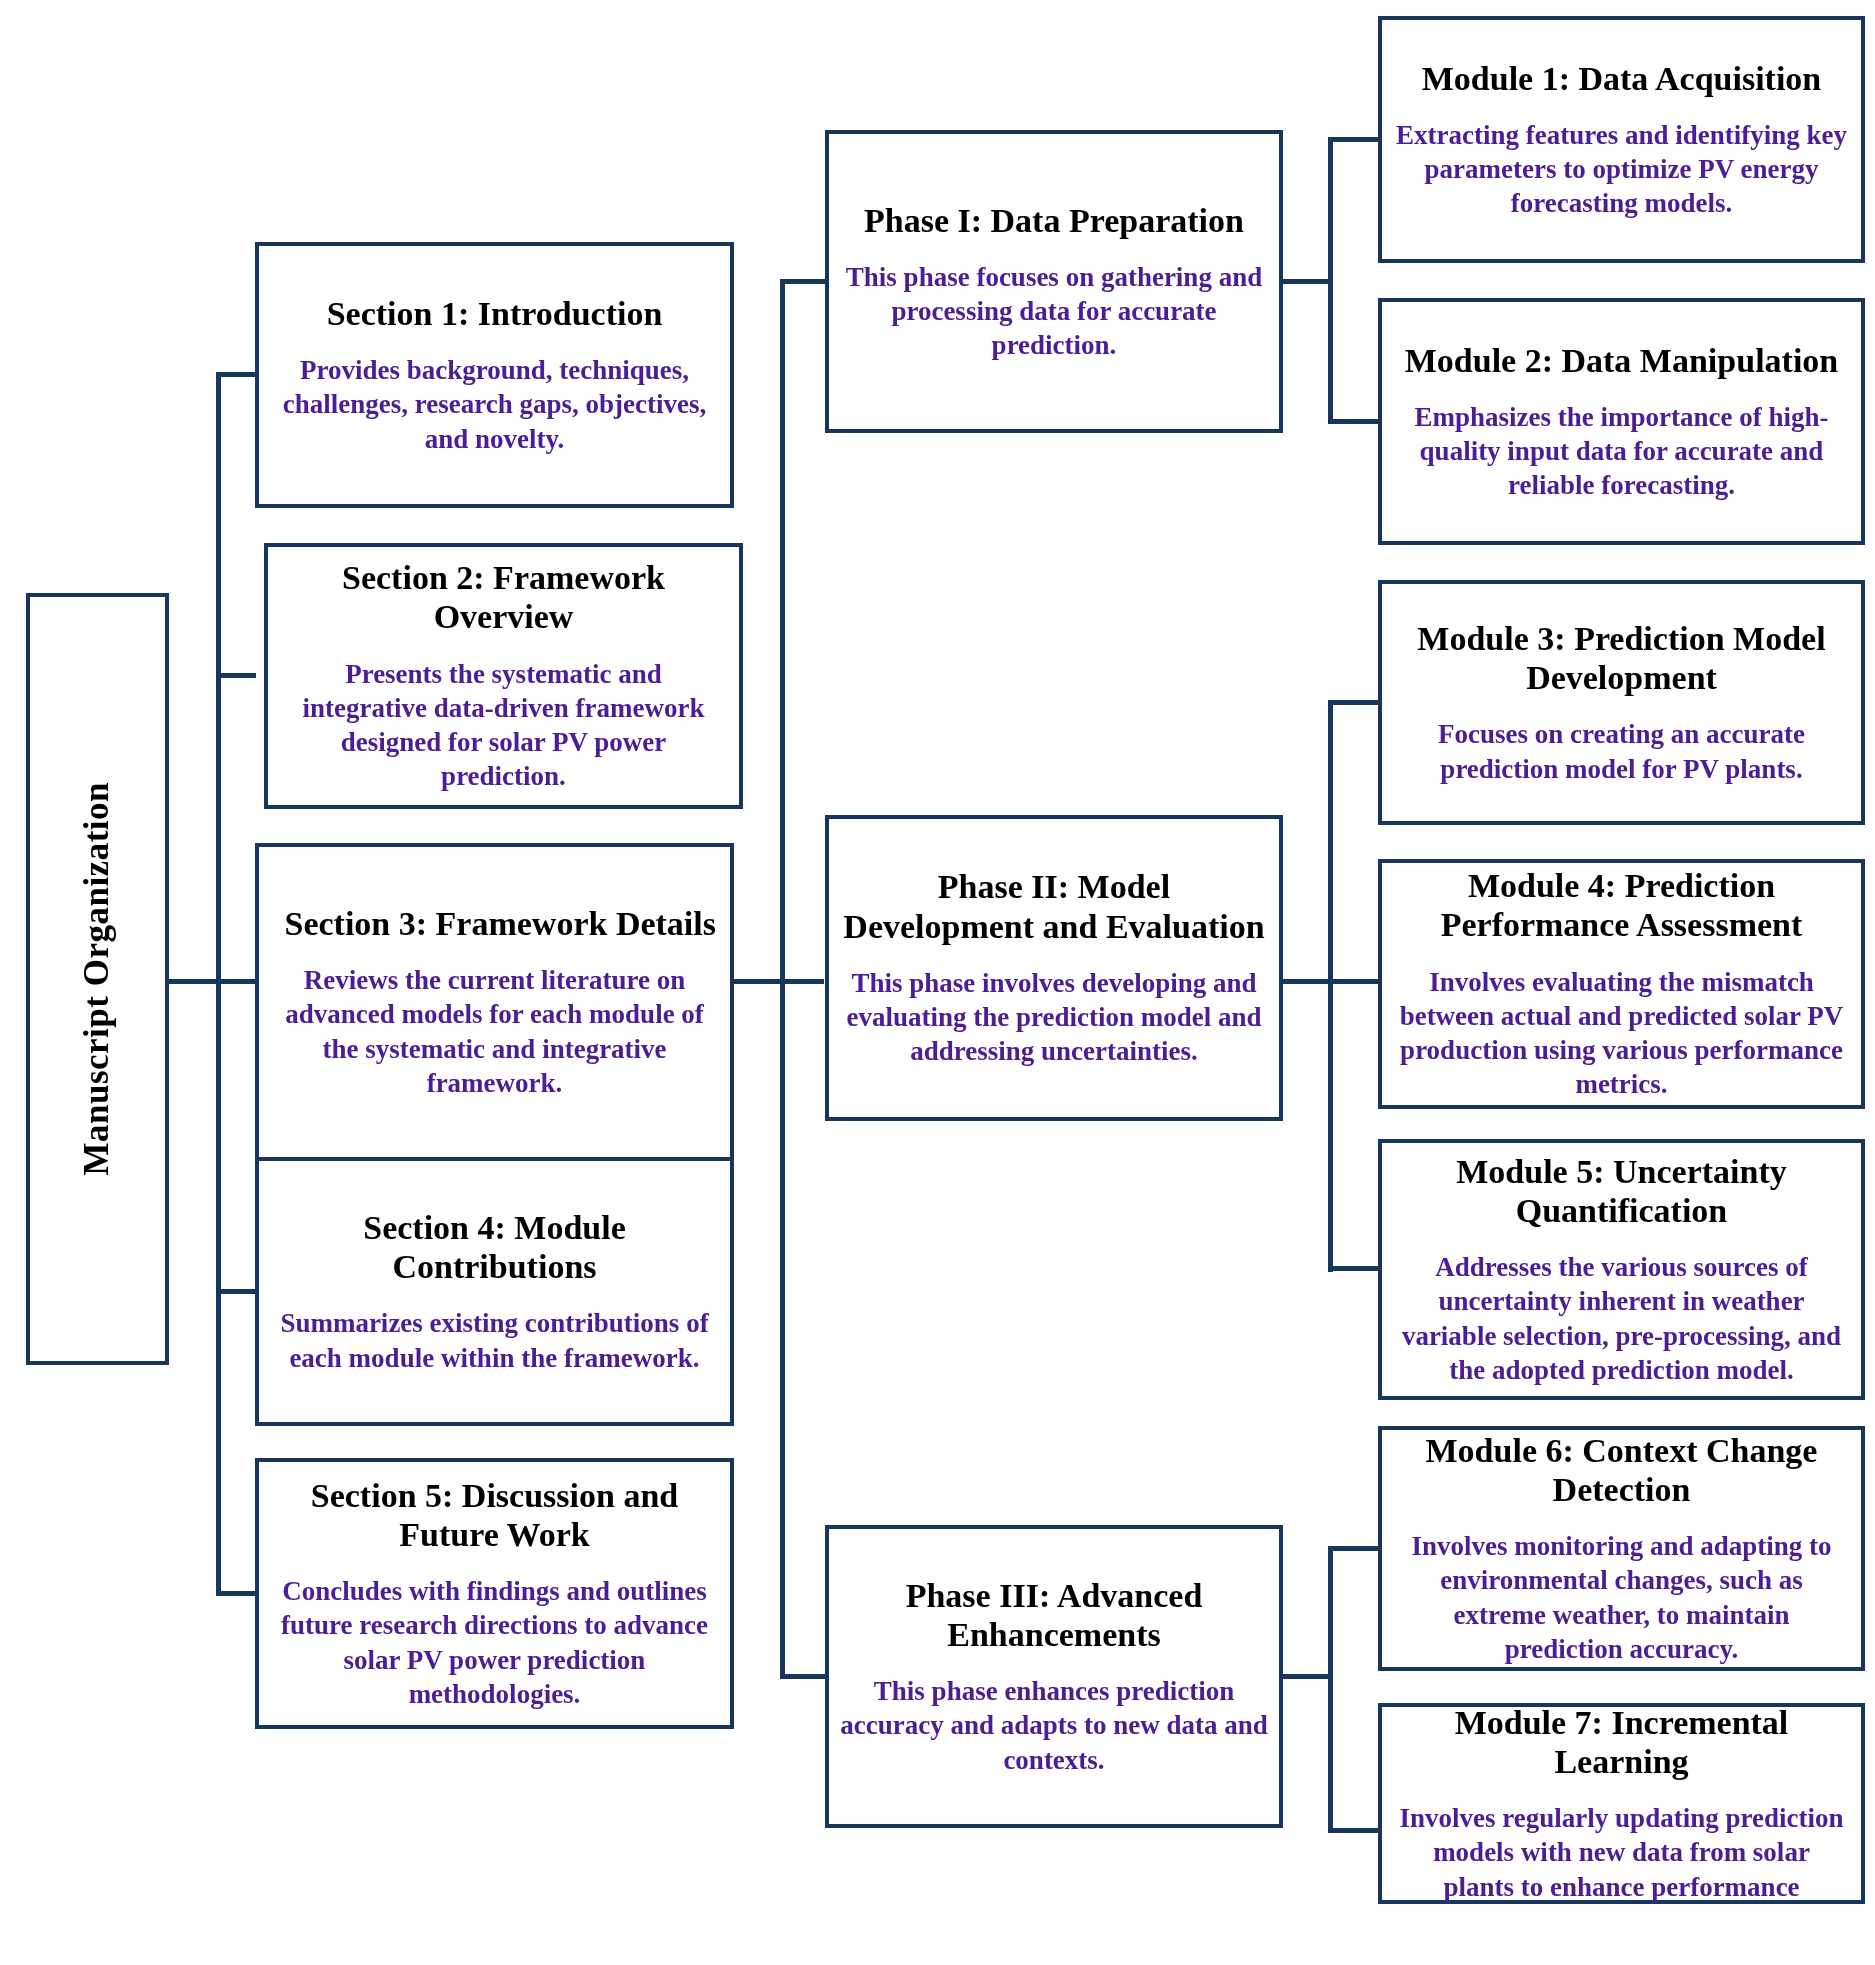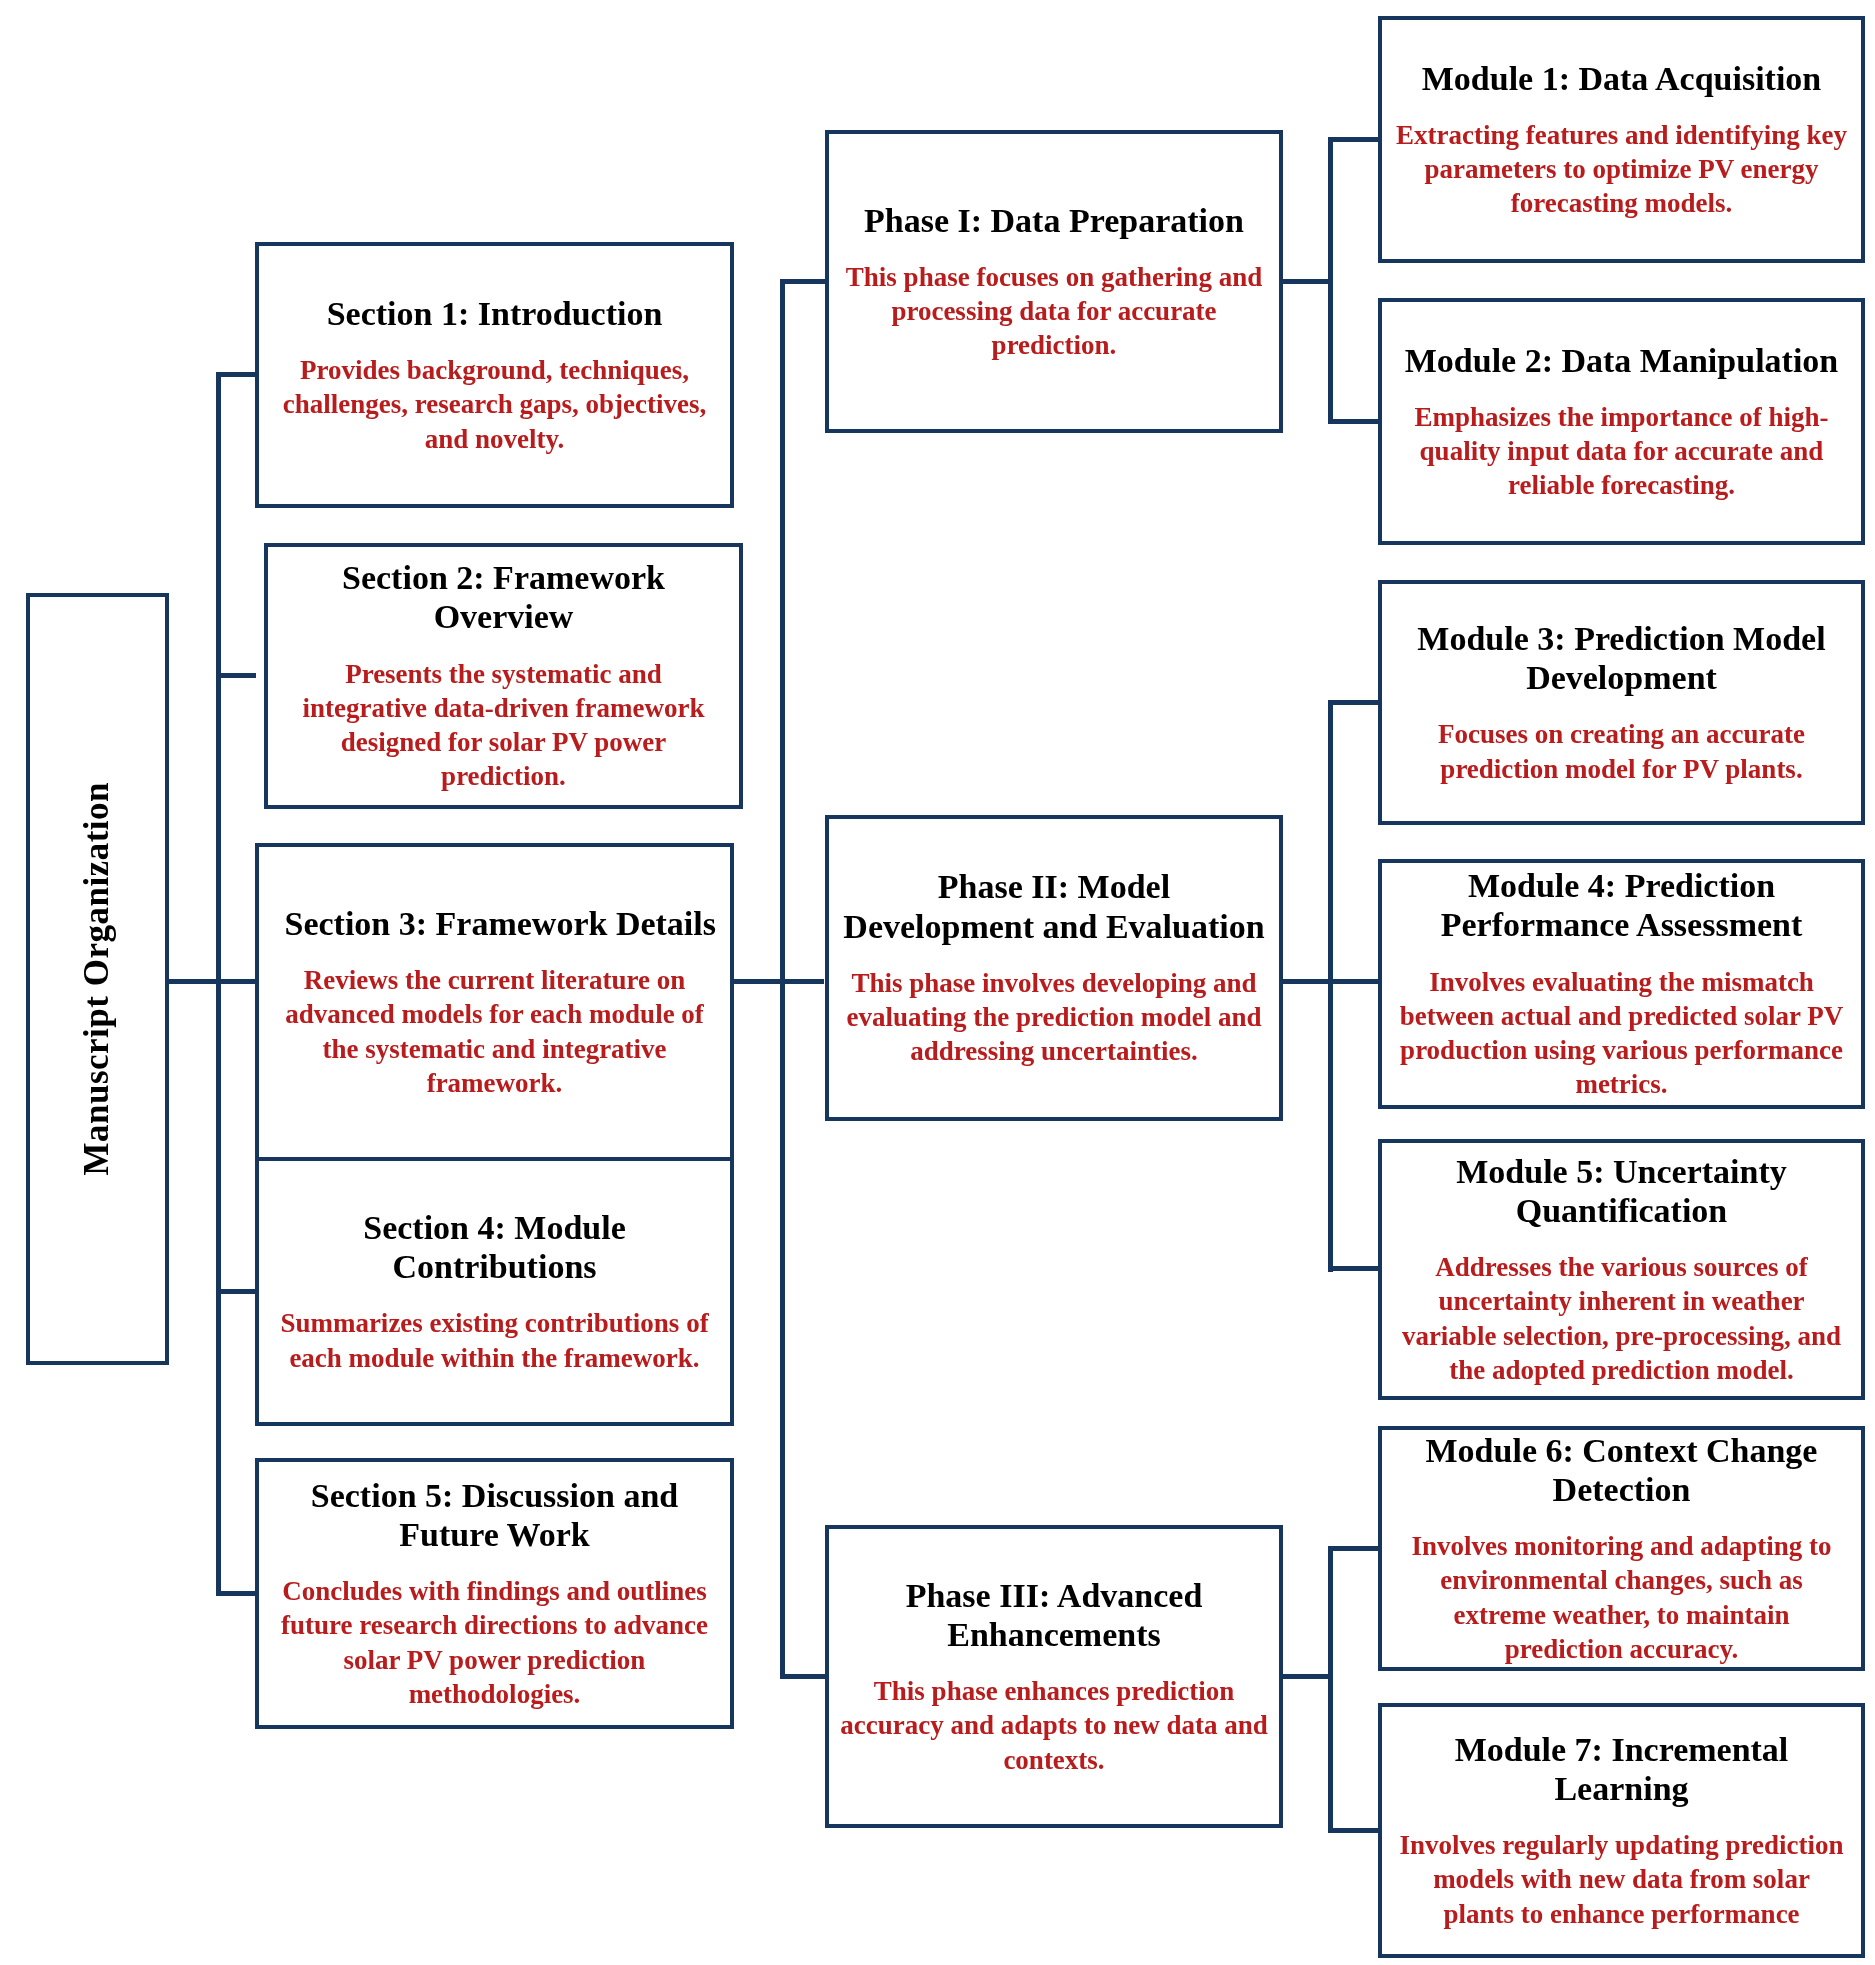--- a/index.html
+++ b/index.html
@@ -26,21 +26,21 @@
   .title {
     font-weight: 700;
     font-size: 34px;
     line-height: 1.15;
     color: #000000;
   }
   .body {
     font-weight: 700;
     font-size: 27px;
     line-height: 1.27;
-    color: #b91c1c;
+    color: #4c1d95;
     margin-top: 20px;
   }
   .vtitle {
     writing-mode: vertical-rl;
     transform: rotate(180deg);
     font-weight: 700;
     font-size: 35px;
     color: #000000;
     letter-spacing: 0.5px;
   }
@@ -108,21 +108,21 @@
     <div class="body">Involves evaluating the mismatch between actual and predicted solar PV production using various performance metrics.</div>
   </div>
   <div class="box" style="left:1378px; top:1139px; width:487px; height:261px;">
     <div class="title">Module 5: Uncertainty Quantification</div>
     <div class="body">Addresses the various sources of uncertainty inherent in weather variable selection, pre-processing, and the adopted prediction model.</div>
   </div>
   <div class="box" style="left:1378px; top:1426px; width:487px; height:245px;">
     <div class="title">Module 6: Context Change Detection</div>
     <div class="body">Involves monitoring and adapting to environmental changes, such as extreme weather, to maintain prediction accuracy.</div>
   </div>
-  <div class="box" style="left:1378px; top:1703px; width:487px; height:255px;">
+  <div class="box" style="left:1378px; top:1703px; width:487px; height:201px;">
     <div class="title">Module 7: Incremental Learning</div>
     <div class="body">Involves regularly updating prediction models with new data from solar plants to enhance performance</div>
   </div>
 
   <div class="hline" style="left:168px; top:979px; width:87px;"></div>
   <div class="vline" style="left:216px; top:372px; height:1224px;"></div>
   <div class="hline" style="left:216px; top:372px; width:40px;"></div>
   <div class="hline" style="left:216px; top:673px; width:40px;"></div>
   <div class="hline" style="left:216px; top:1289px; width:40px;"></div>
   <div class="hline" style="left:216px; top:1591px; width:40px;"></div>

